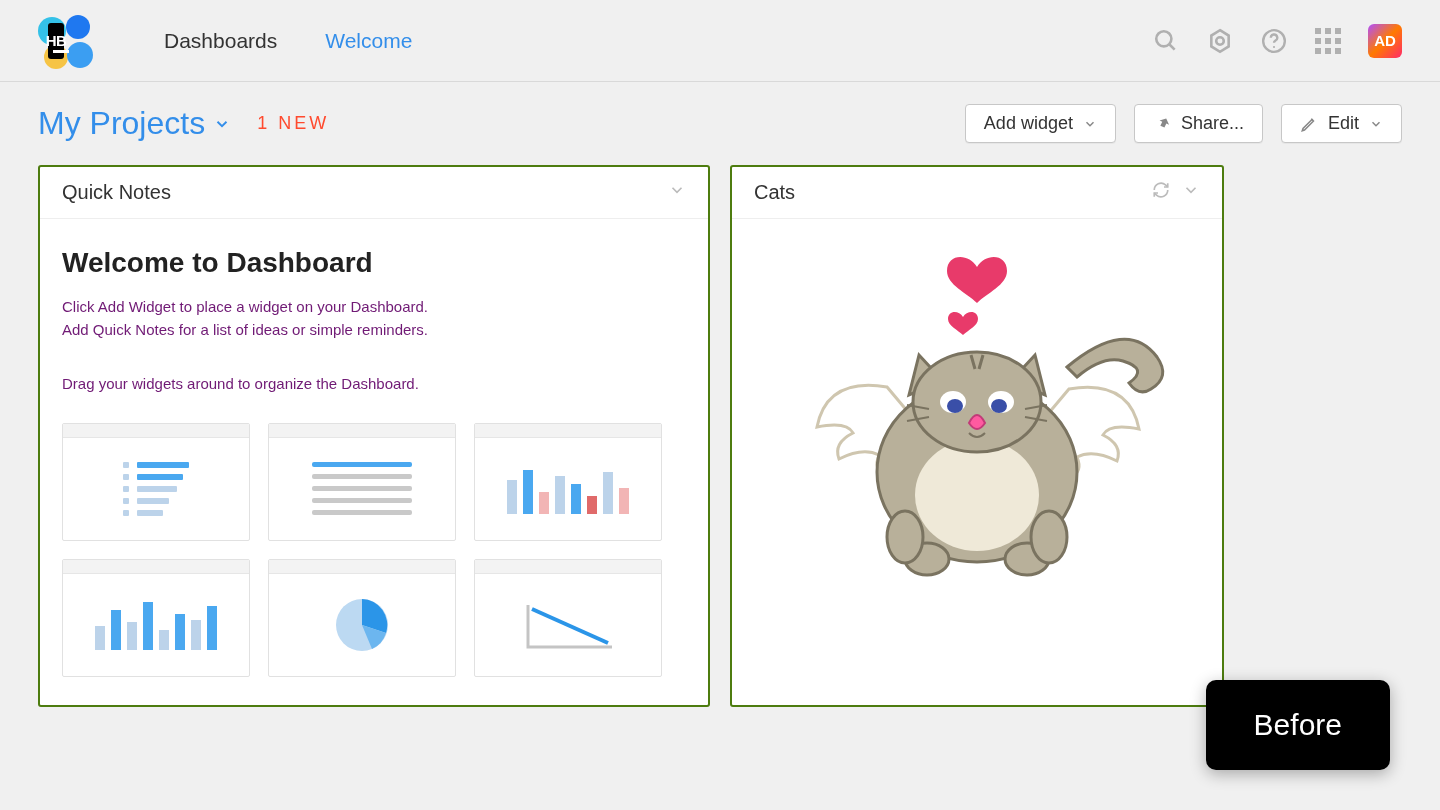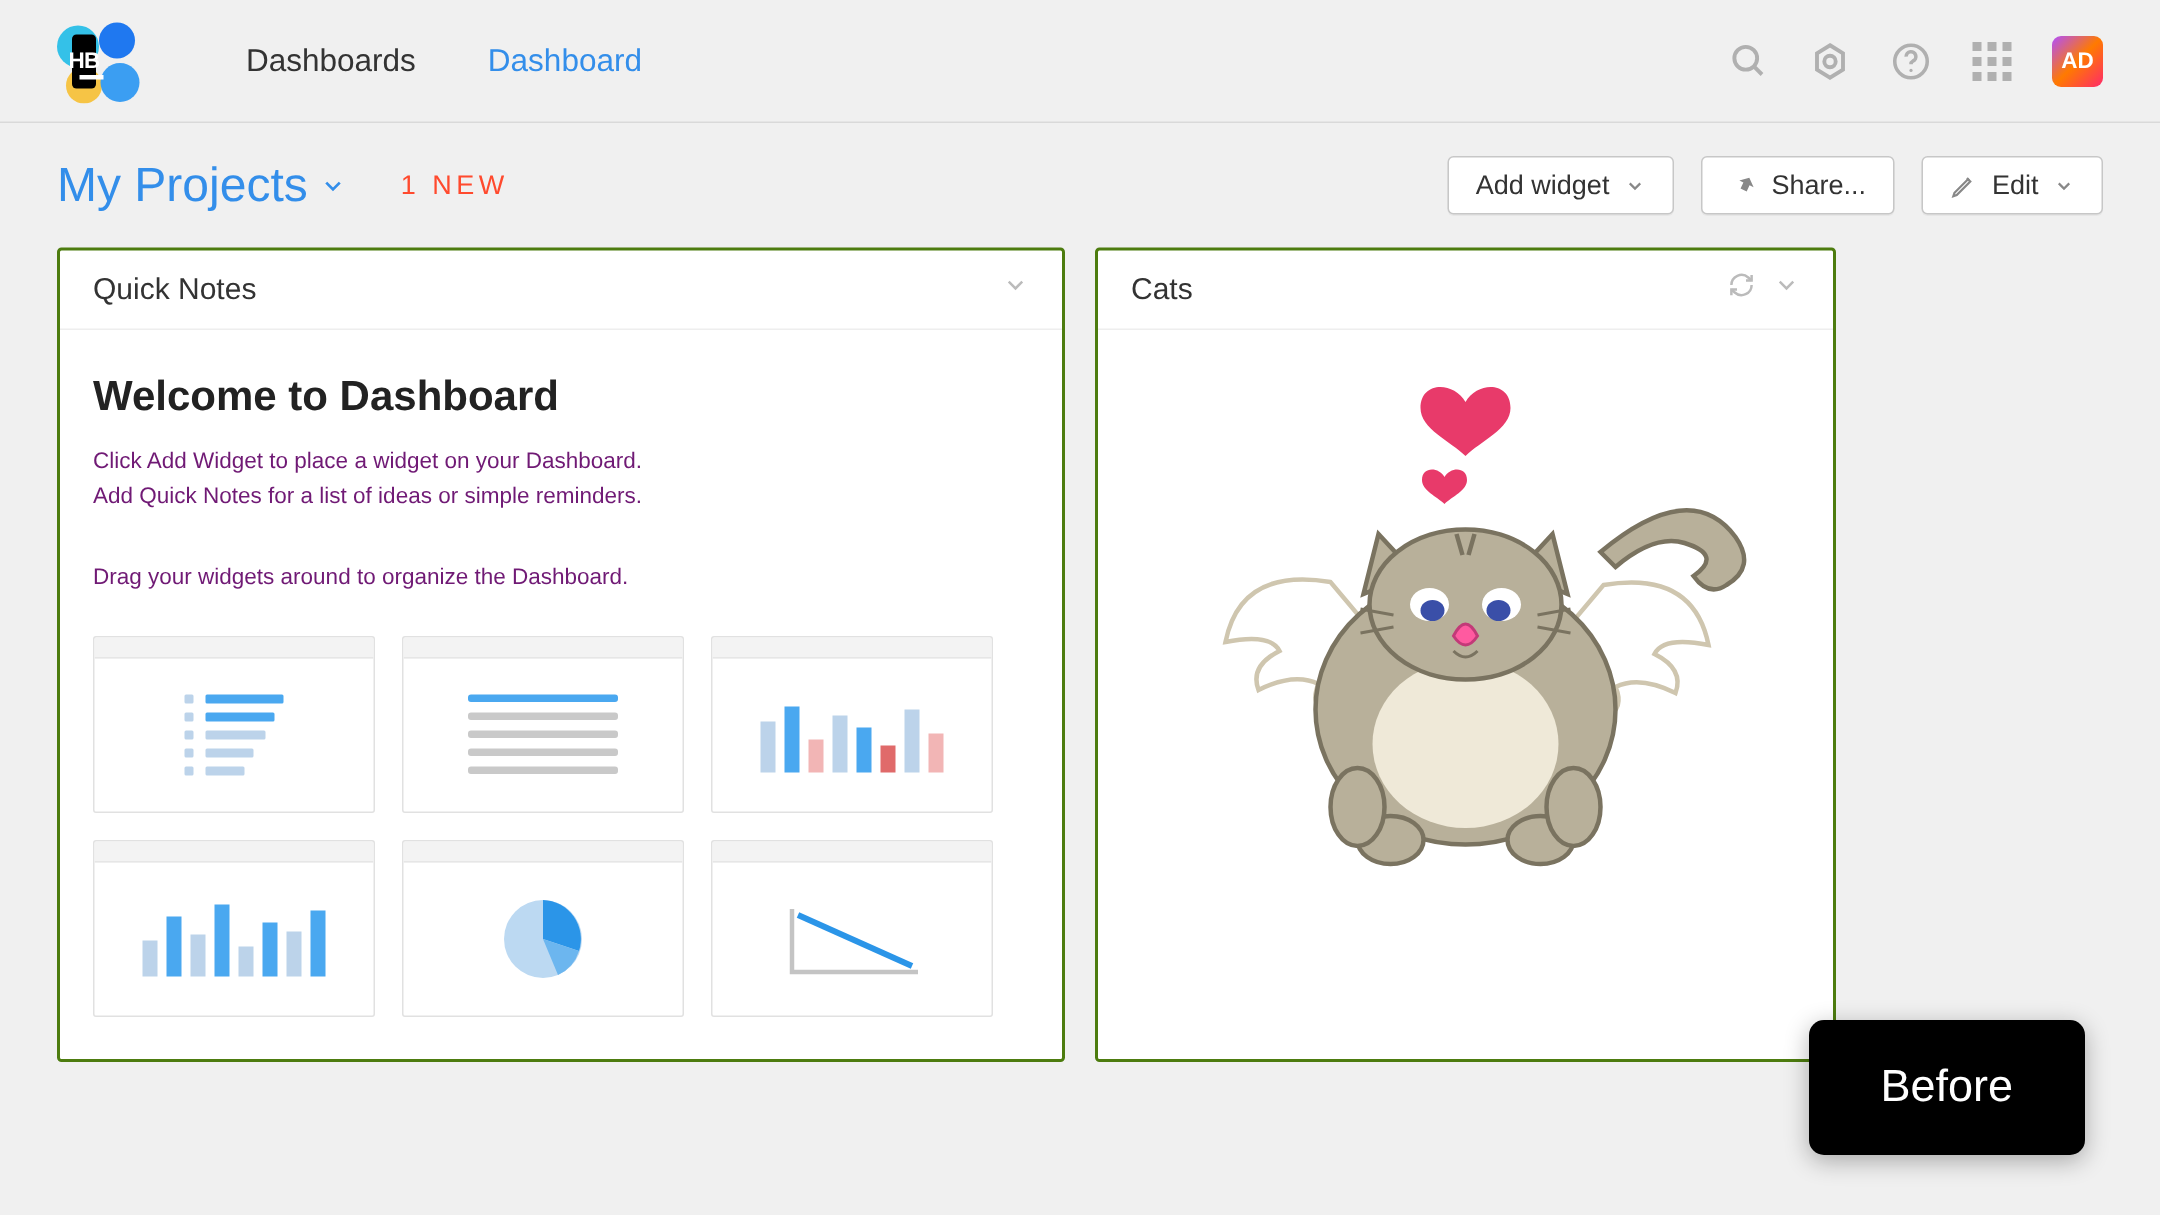--- a/index.html
+++ b/index.html
@@ -84,21 +84,21 @@
 .dash-title {
   font-size: 32px;
   font-weight: 300;
   color: #338eea;
   display: flex;
   align-items: center;
   gap: 8px;
 }
 .dash-chevron { color: #338eea; }
 .new-badge {
-  margin-left: 36px;
+  margin-left: 26px;
   color: #ff4a2e;
   font-size: 18px;
   letter-spacing: 3px;
   font-weight: 400;
 }
 .subheader .spacer { flex: 1; }
 .btn-group { display: flex; gap: 18px; }
 .btn {
   display: flex; align-items: center; gap: 10px;
   padding: 8px 18px;
@@ -202,21 +202,21 @@
     <svg class="logo-bg" viewBox="0 0 56 56">
       <circle cx="14" cy="18" r="14" fill="#34c1e8"></circle>
       <circle cx="40" cy="14" r="12" fill="#1f78f0"></circle>
       <circle cx="18" cy="44" r="12" fill="#f6c445"></circle>
       <circle cx="42" cy="42" r="13" fill="#3b9ef2"></circle>
     </svg>
     <div class="logo-square">HB<div class="logo-underline"></div></div>
   </div>
   <div class="nav-links">
     <div class="nav-link">Dashboards</div>
-    <div class="nav-link active">Dashboard</div>
+    <div class="nav-link active">Welcome</div>
   </div>
   <div class="topbar-right">
     <div class="icon-btn">
       <svg width="26" height="26" viewBox="0 0 24 24" fill="none" stroke="currentColor" stroke-width="2.4">
           <circle cx="10" cy="10" r="7"></circle>
           <line x1="20" y1="20" x2="15" y2="15"></line>
         </svg>
     </div>
     <div class="icon-btn">
       <svg width="26" height="26" viewBox="0 0 24 24" fill="none" stroke="currentColor" stroke-width="2.4">

